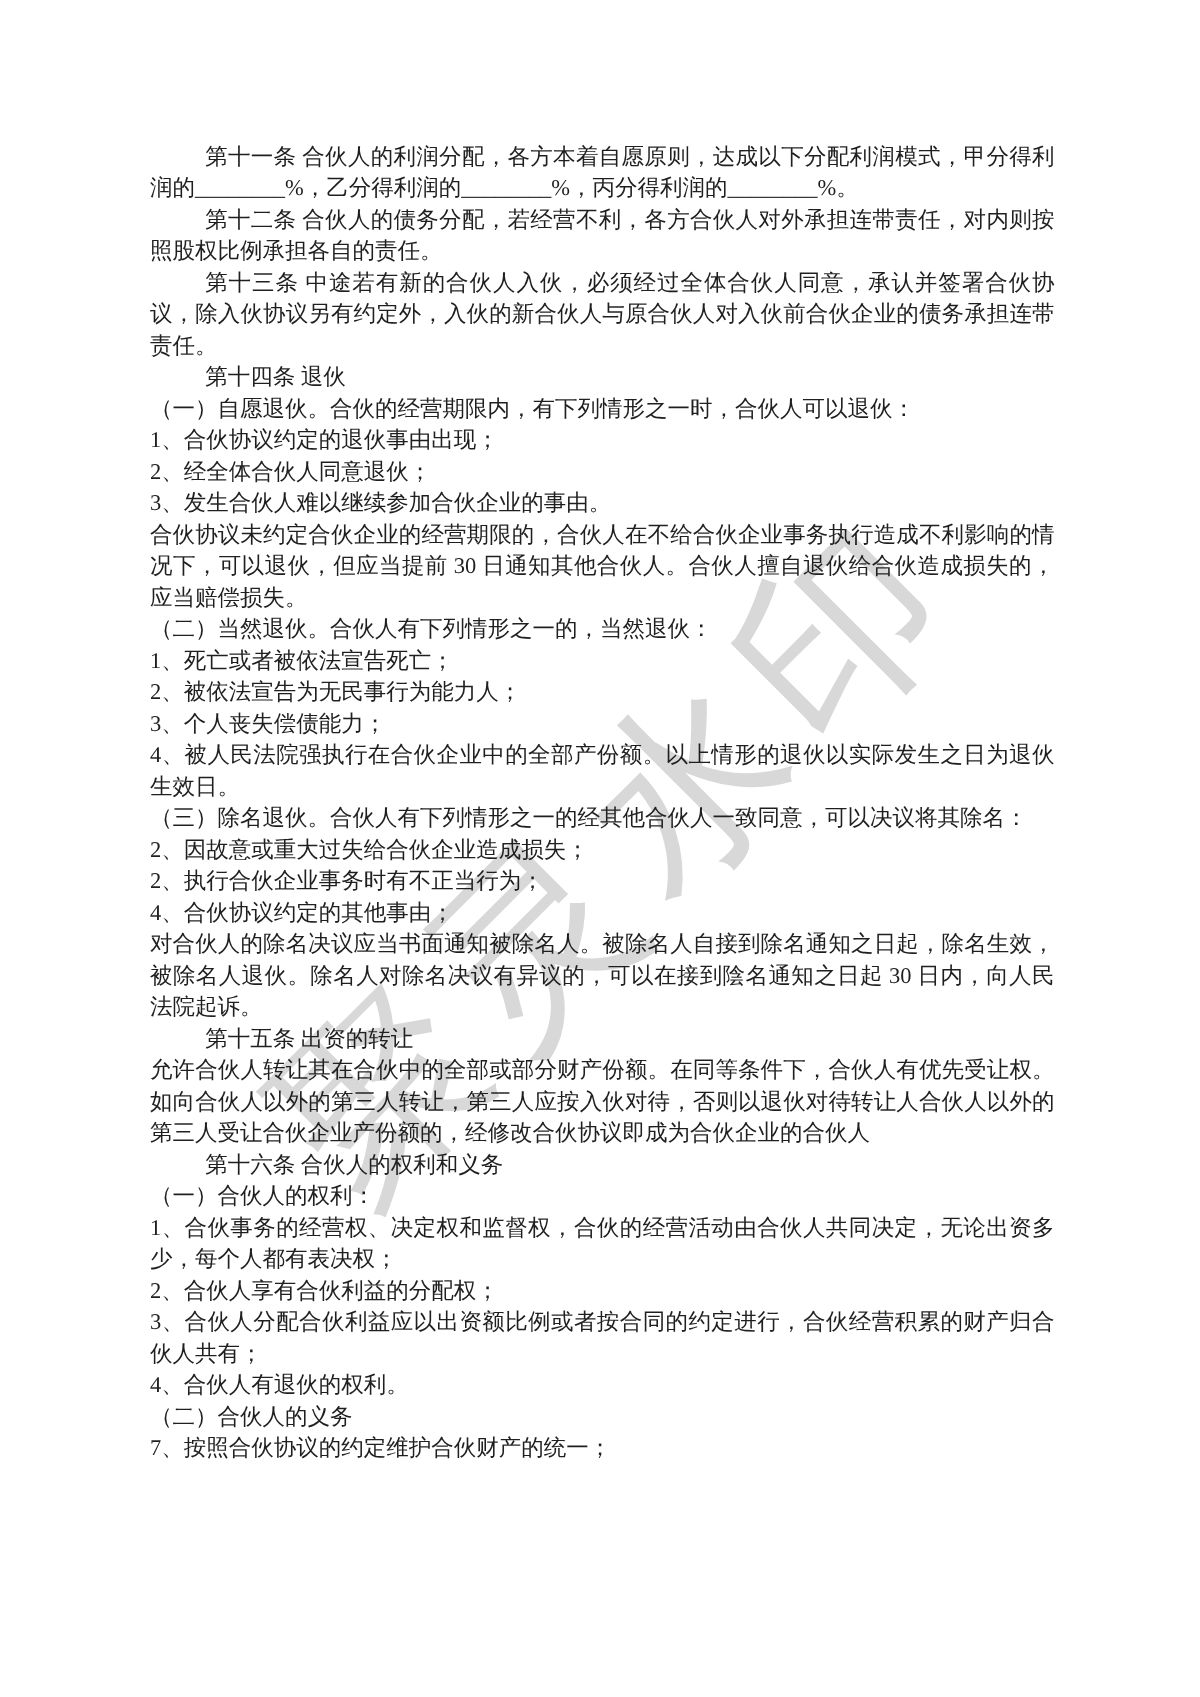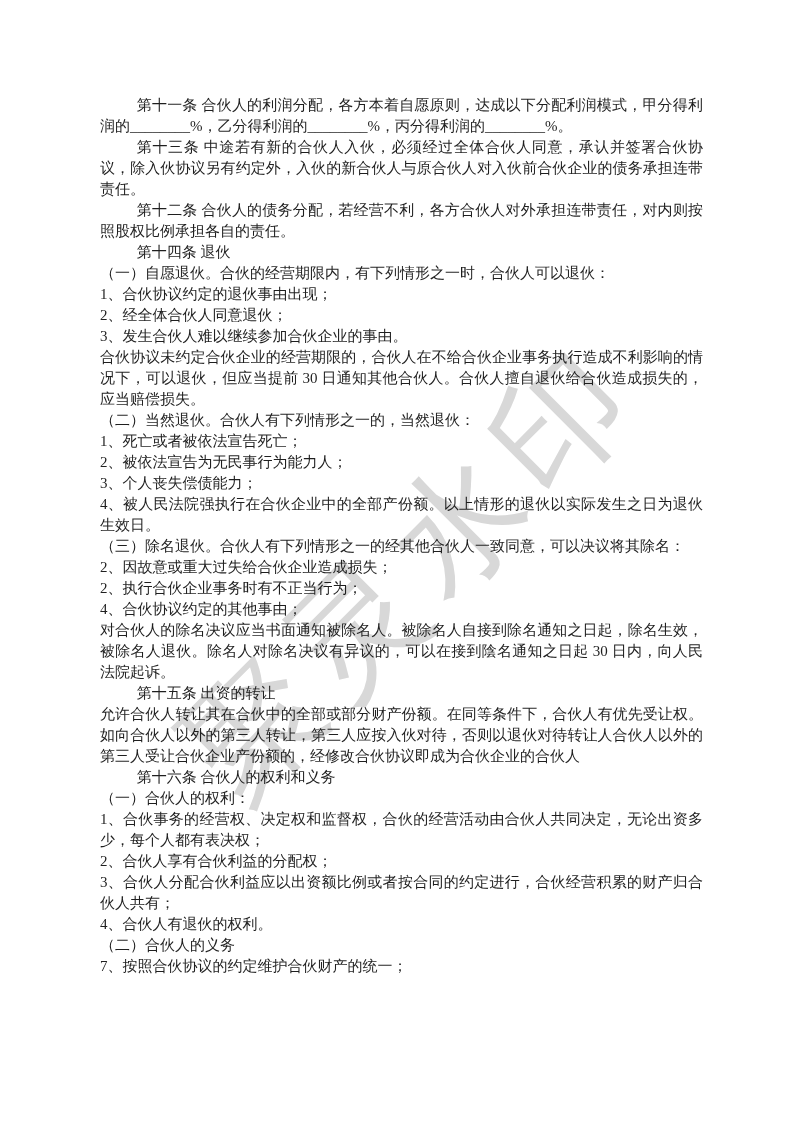--- a/index.html
+++ b/index.html
@@ -49,22 +49,22 @@
   }
 </style>
 </head>
 <body>
 
 <div class="page" style="background: rgb(255, 255, 255);">
   <div class="watermark" style="color: rgb(216, 216, 216);">聚灵水印</div>
   <div class="content" id="doc-content" style="color: rgb(31, 31, 31);">
 
   <p class="indent">第十一条 合伙人的利润分配，各方本着自愿原则，达成以下分配利润模式，甲分得利润的________%，乙分得利润的________%，丙分得利润的________%。</p>
+      <p class="indent">第十二条 合伙人的债务分配，若经营不利，各方合伙人对外承担连带责任，对内则按照股权比例承担各自的责任。</p>
       <p class="indent">第十三条 中途若有新的合伙人入伙，必须经过全体合伙人同意，承认并签署合伙协议，除入伙协议另有约定外，入伙的新合伙人与原合伙人对入伙前合伙企业的债务承担连带责任。</p>
-      <p class="indent">第十二条 合伙人的债务分配，若经营不利，各方合伙人对外承担连带责任，对内则按照股权比例承担各自的责任。</p>
       <p class="indent">第十四条 退伙</p>
       <p>（一）自愿退伙。合伙的经营期限内，有下列情形之一时，合伙人可以退伙：</p>
       <p>1、合伙协议约定的退伙事由出现；</p>
       <p>2、经全体合伙人同意退伙；</p>
       <p>3、发生合伙人难以继续参加合伙企业的事由。</p>
       <p>合伙协议未约定合伙企业的经营期限的，合伙人在不给合伙企业事务执行造成不利影响的情况下，可以退伙，但应当提前 30 日通知其他合伙人。合伙人擅自退伙给合伙造成损失的，应当赔偿损失。</p>
       <p>（二）当然退伙。合伙人有下列情形之一的，当然退伙：</p>
       <p>1、死亡或者被依法宣告死亡；</p>
       <p>2、被依法宣告为无民事行为能力人；</p>
       <p>3、个人丧失偿债能力；</p>

